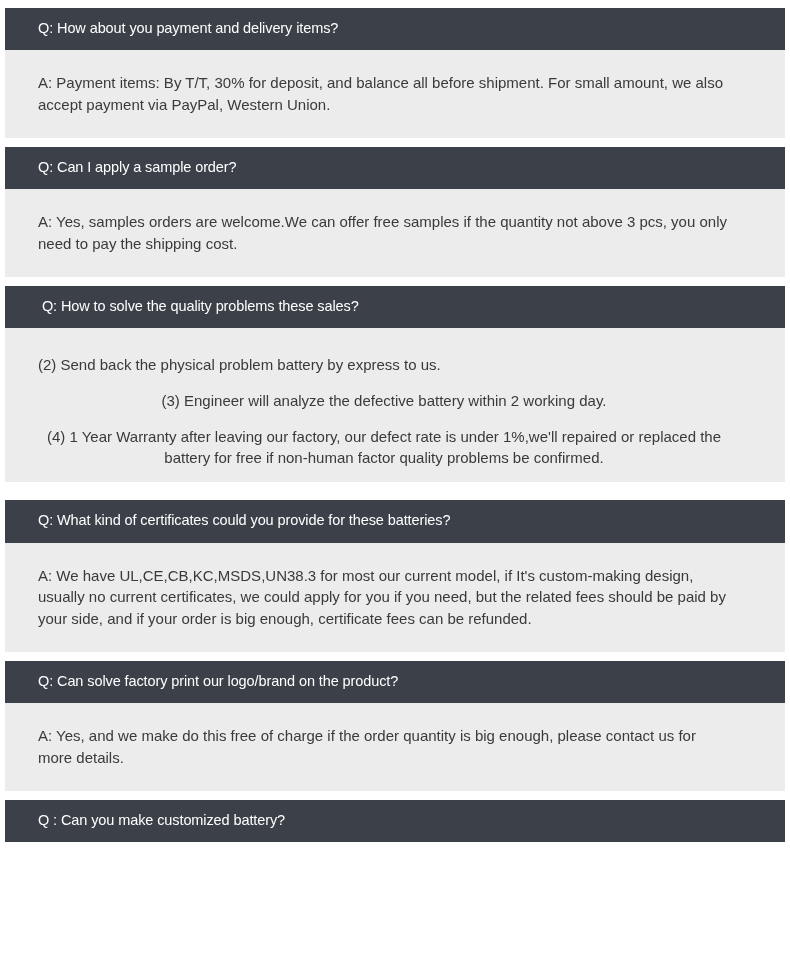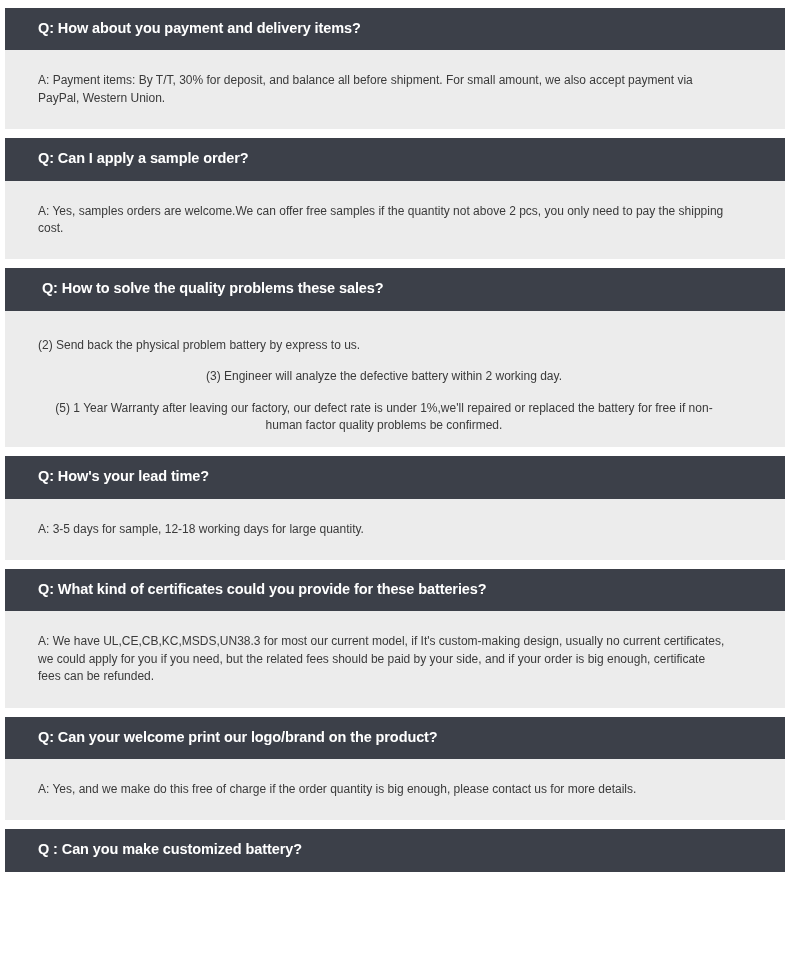--- a/index.html
+++ b/index.html
@@ -20,31 +20,31 @@
     padding: 8px 5px 0 5px;
     background: #ffffff;
   }
   .faq-item {
     width: 100%;
   }
   .faq-question {
     background: #3c4049;
     color: #ffffff;
     font-size: 14.5px;
-    font-weight: bold;
+    font-weight: normal;
     letter-spacing: -0.1px;
     line-height: 1.2;
     padding: 12px 0 13px 33px;
     box-sizing: border-box;
     white-space: pre;
   }
   .faq-answer {
     background: #ececec;
     color: #3a3a3a;
-    font-size: 12px;
+    font-size: 15px;
     line-height: 1.45;
     padding: 26px 55px 13px 33px;
     box-sizing: border-box;
   }
   .faq-answer p {
     margin: 0;
   }
   .faq-answer p + p {
     margin-top: 14px;
     text-align: center;
@@ -65,49 +65,43 @@
     <div class="faq-item">
       <div class="faq-question">Q: How about you payment and delivery items?</div>
       <div class="faq-answer answer-tight">
         <p>A: Payment items: By T/T, 30% for deposit, and balance all before shipment. For small amount, we also accept payment via PayPal, Western Union.</p>
       </div>
     </div>
     <div class="faq-gap"></div>
     <div class="faq-item">
       <div class="faq-question">Q: Can I apply a sample order?</div>
       <div class="faq-answer answer-tight">
-        <p>A: Yes, samples orders are welcome.We can offer free samples if the quantity not above 2 pcs, you only need to pay the shipping cost.</p>
+        <p>A: Yes, samples orders are welcome.We can offer free samples if the quantity not above 3 pcs, you only need to pay the shipping cost.</p>
       </div>
     </div>
     <div class="faq-gap"></div>
     <div class="faq-item">
       <div class="faq-question"> Q: How to solve the quality problems these sales?</div>
       <div class="faq-answer">
         <p>(2) Send back the physical problem battery by express to us.</p>
         <p>(3) Engineer will analyze the defective battery within 2 working day.</p>
-        <p>(5) 1 Year Warranty after leaving our factory, our defect rate is under 1%,we'll repaired or replaced the battery for free if non-human factor quality problems be confirmed.</p>
+        <p>(4) 1 Year Warranty after leaving our factory, our defect rate is under 1%,we'll repaired or replaced the battery for free if non-human factor quality problems be confirmed.</p>
       </div>
     </div>
     <div class="faq-gap"></div>
-    <div class="faq-item">
-      <div class="faq-question">Q: How's your lead time?</div>
-      <div class="faq-answer answer-tight">
-        <p>A: 3-5 days for sample, 12-18 working days  for large quantity.</p>
-      </div>
-    </div>
     <div class="faq-gap"></div>
     <div class="faq-item">
       <div class="faq-question">Q: What kind of certificates could you provide for these batteries?</div>
       <div class="faq-answer answer-tight">
         <p>A: We have UL,CE,CB,KC,MSDS,UN38.3 for most our current model, if It's custom-making design, usually no current certificates, we could apply for you if you need, but the related fees should be paid by your side, and if your order is big enough, certificate fees can be refunded.</p>
       </div>
     </div>
     <div class="faq-gap"></div>
     <div class="faq-item">
-      <div class="faq-question">Q: Can your welcome print our logo/brand on the product?</div>
+      <div class="faq-question">Q: Can solve factory print our logo/brand on the product?</div>
       <div class="faq-answer answer-tight">
         <p>A: Yes, and we make do this free of charge if the order quantity is big enough, please contact us for more details.</p>
       </div>
     </div>
     <div class="faq-gap"></div>
     <div class="faq-item">
       <div class="faq-question">Q : Can you make customized battery?</div>
     </div>
   </div>
 

